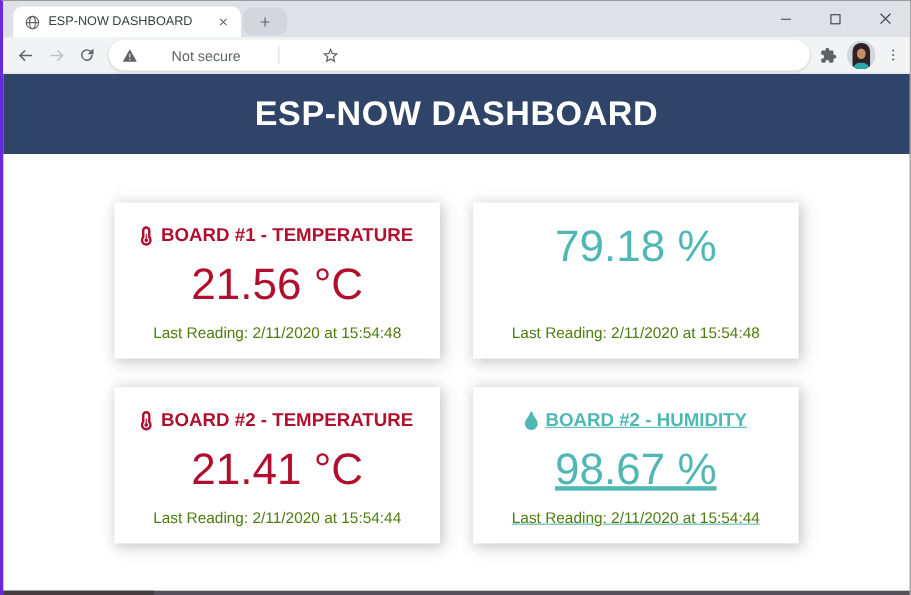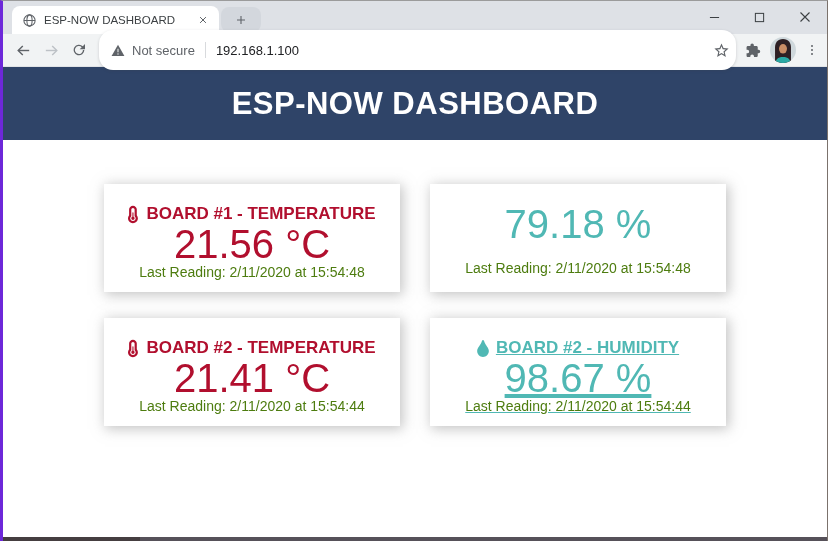--- a/index.html
+++ b/index.html
@@ -24,37 +24,37 @@
   .win-controls { position:absolute; right:0; top:0; height:32px; display:flex; }
   .win-btn { width:45px; height:32px; display:flex; align-items:center;
              justify-content:center; }
 
   
   .toolbar { position:relative; height:33px; background:#F1F3F4;
              border-bottom:1px solid #E1E3E6; display:flex; align-items:center;
              padding:0 8px 0 6px; }
   .nav-btn { width:28px; height:28px; display:flex; align-items:center;
              justify-content:center; border-radius:50%; }
-  .omnibox { flex:1; height:40px; background:#fff; border-radius:14px;
+  .omnibox { flex:1; height:28px; background:#fff; border-radius:14px;
              display:flex; align-items:center; padding:0 2px 0 12px;
-             margin:0 8px 0 6px; box-shadow:0 1px 3px rgba(60,64,67,.22); }
+             margin:0 8px 0 6px; box-shadow:0 1px 3px rgba(60,64,67,.22);gap:24px; }
   .security-label { font-size:13px; color:#5f6368; margin-left:7px; }
   .omni-sep { width:1px; height:16px; background:#d8dadd; margin:0 10px; }
   .url-text { flex:1; font-size:13px; color:#202124; text-align:left; }
   .star-btn { width:26px; height:26px; }
   .toolbar-right { display:flex; align-items:center; gap:9px; }
   .avatar { width:26px; height:26px; border-radius:50%; overflow:hidden; }
 
   
   .topnav { height:73px; display:flex; align-items:center; justify-content:center; }
   .topnav h1 { color:#fff; font-size:31px; font-weight:bold; letter-spacing:.5px; }
   .content { padding-top:44px; }
   .cards { width:622px; margin:0 auto; display:grid;
            grid-template-columns:1fr 1fr; gap:26px 30px; }
-  .card { background:#fff; height:108px; padding:20px 10px 16px;
+  .card { background:#fff; height:142px; padding:20px 10px 16px;
           box-shadow:2px 2px 12px 1px rgba(140,140,140,.5);
           display:flex; flex-direction:column; align-items:center;
           justify-content:space-between; text-align:center; }
   .card-title { font-size:17px; font-weight:bold; display:flex;
                 align-items:center; gap:7px; }
   .reading { font-size:40px; line-height:1; }
   .timestamp { font-size:14px; color:#4d7c0f; }
 
   
   .bottom-bar { position:absolute; left:0; right:0; bottom:0; height:4px;
@@ -129,21 +129,20 @@
     <div class="omnibox">
       <span>
         <svg width="14" height="13" viewBox="0 0 24 22">
           <path d="M12 1L23 20.5H1L12 1z" fill="#5f6368"></path>
           <path d="M11.1 8h1.8v6h-1.8z" fill="#F1F3F4"></path>
             <circle cx="12" cy="17" r="1.1" fill="#F1F3F4"></circle>
         </svg>
       </span>
       <span class="security-label">Not secure</span>
       <span class="omni-sep"></span>
-      <span class="url-text">192.168.1.100</span>
       <span class="icon-btn star-btn">
         <svg width="17" height="17" viewBox="0 0 24 24">
           <path d="M22 9.24l-7.19-.62L12 2 9.19 8.63 2 9.24l5.46 4.73L5.82 21 12 17.27 18.18 21l-1.63-7.03L22 9.24zM12 15.4l-3.76 2.27 1-4.28-3.32-2.88 4.38-.38L12 6.1l1.71 4.04 4.38.38-3.32 2.88 1 4.28L12 15.4z" fill="#5f6368"></path>
         </svg>
       </span>
     </div>
     <div class="toolbar-right">
       <span class="icon-btn">
         <svg width="17" height="17" viewBox="0 0 24 24">
           <path d="M20.5 11h-1.1V7.4c0-1-.8-1.9-1.9-1.9h-3.6V4.4a2.4 2.4 0 1 0-4.8 0v1.1H5.5c-1 0-1.9.8-1.9 1.9v3.4h1.1a2.6 2.6 0 1 1 0 5.2H3.6v3.4c0 1 .8 1.9 1.9 1.9h3.4v-1.1a2.6 2.6 0 1 1 5.2 0v1.1h3.4c1 0 1.9-.8 1.9-1.9v-3.6h1.1a2.4 2.4 0 1 0 0-4.8z" fill="#5f6368"></path>

